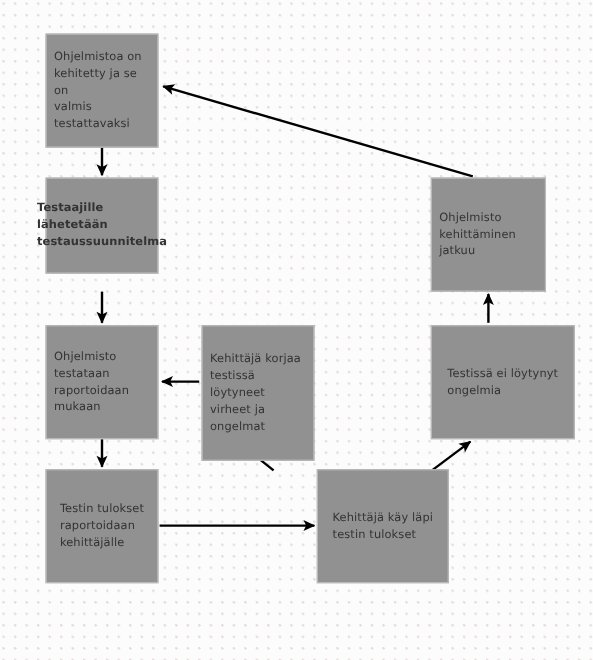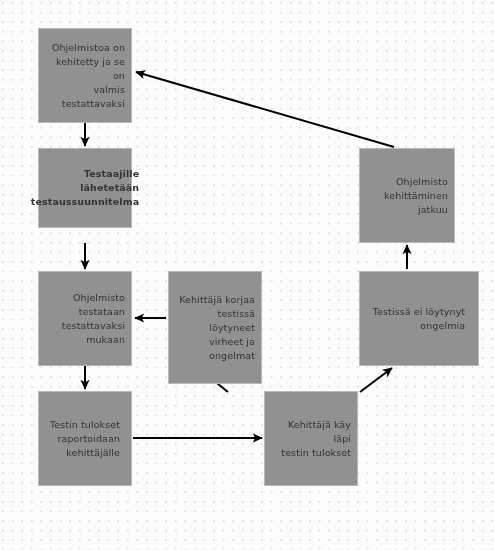--- a/index.html
+++ b/index.html
@@ -30,21 +30,21 @@
     pointer-events: none;
   }
   .node {
     position: absolute;
     box-sizing: border-box;
     background: #919191;
     border: 1px solid #b9b9b9;
     display: flex;
     align-items: center;
     justify-content: center;
-    text-align: right;
+    text-align: left;
     color: #333333;
     font-size: 9.5px;
     line-height: 14px;
     padding: 4px 6px;
     letter-spacing: 0.1px;
     white-space: pre-line;
     cursor: default;
   }
 </style>
 </head>
@@ -66,27 +66,27 @@
       <line x1="166" y1="318" x2="135" y2="318" stroke="#000000" stroke-width="2" stroke-linecap="butt" marker-end="url(#arrowhead)"></line>
       <line x1="407" y1="269" x2="407" y2="245" stroke="#000000" stroke-width="2" stroke-linecap="butt" marker-end="url(#arrowhead)"></line>
       <line x1="394" y1="147" x2="136" y2="72" stroke="#000000" stroke-width="2" stroke-linecap="butt" marker-end="url(#arrowhead)"></line>
     </svg>
 <div class="node" style="left: 38px; top: 28px; width: 94px; height: 95px; background: rgb(145, 145, 145); border-color: rgb(185, 185, 185); color: rgb(51, 51, 51);"><span>Ohjelmistoa on
 kehitetty ja se on
 valmis testattavaksi</span></div>
     <div class="node" style="left: 38px; top: 148px; width: 94px; height: 80px; background: rgb(145, 145, 145); border-color: rgb(185, 185, 185); color: rgb(51, 51, 51); font-weight: bold;"><span>Testaajille lähetetään
 testaussuunnitelma</span></div>
     <div class="node" style="left: 38px; top: 271px; width: 94px; height: 95px; background: rgb(145, 145, 145); border-color: rgb(185, 185, 185); color: rgb(51, 51, 51);"><span>Ohjelmisto testataan
-testattavaksi
+raportoidaan
 mukaan</span></div>
     <div class="node" style="left: 38px; top: 391px; width: 94px; height: 95px; background: rgb(145, 145, 145); border-color: rgb(185, 185, 185); color: rgb(51, 51, 51);"><span>Testin tulokset
 raportoidaan
 kehittäjälle</span></div>
     <div class="node" style="left: 168px; top: 271px; width: 94px; height: 113px; background: rgb(145, 145, 145); border-color: rgb(185, 185, 185); color: rgb(51, 51, 51);"><span>Kehittäjä korjaa
 testissä löytyneet
 virheet ja ongelmat</span></div>
-    <div class="node" style="left: 264px; top: 391px; width: 94px; height: 95px; background: rgb(145, 145, 145); border-color: rgb(185, 185, 185); color: rgb(51, 51, 51);"><span>Kehittäjä käy läpi
+    <div class="node" style="left: 264px; top: 391px; width: 110px; height: 95px; background: rgb(145, 145, 145); border-color: rgb(185, 185, 185); color: rgb(51, 51, 51);"><span>Kehittäjä käy läpi
 testin tulokset</span></div>
     <div class="node" style="left: 359px; top: 271px; width: 120px; height: 95px; background: rgb(145, 145, 145); border-color: rgb(185, 185, 185); color: rgb(51, 51, 51);"><span>Testissä ei löytynyt
 ongelmia</span></div>
     <div class="node" style="left: 359px; top: 148px; width: 96px; height: 95px; background: rgb(145, 145, 145); border-color: rgb(185, 185, 185); color: rgb(51, 51, 51);"><span>Ohjelmisto
 kehittäminen jatkuu</span></div>
   </div>
 
 </body></html>

